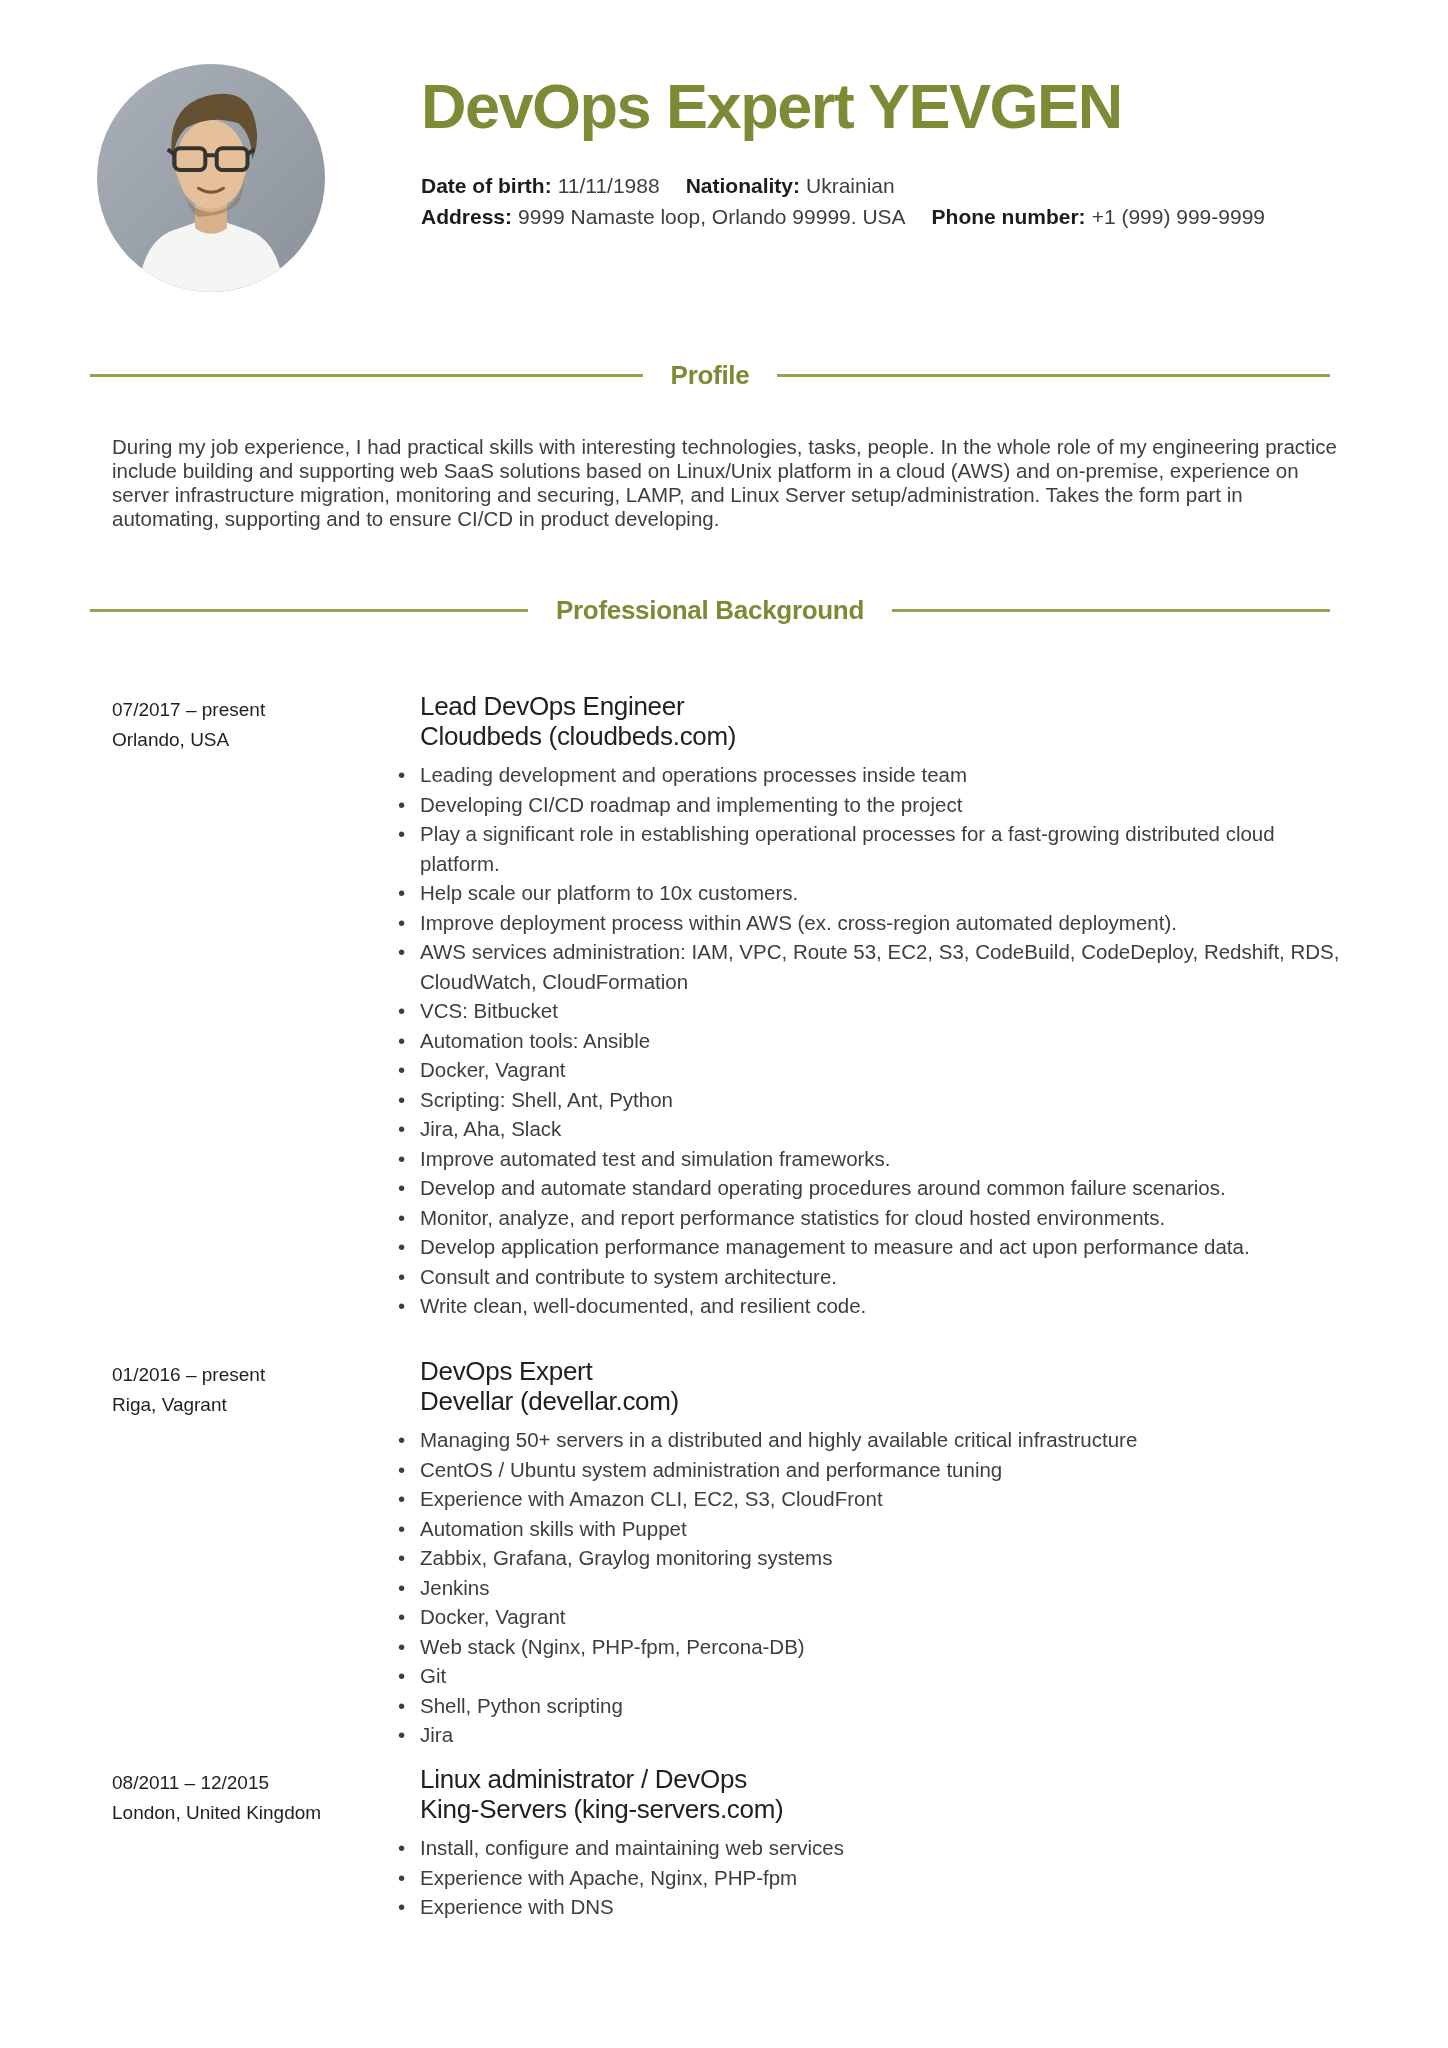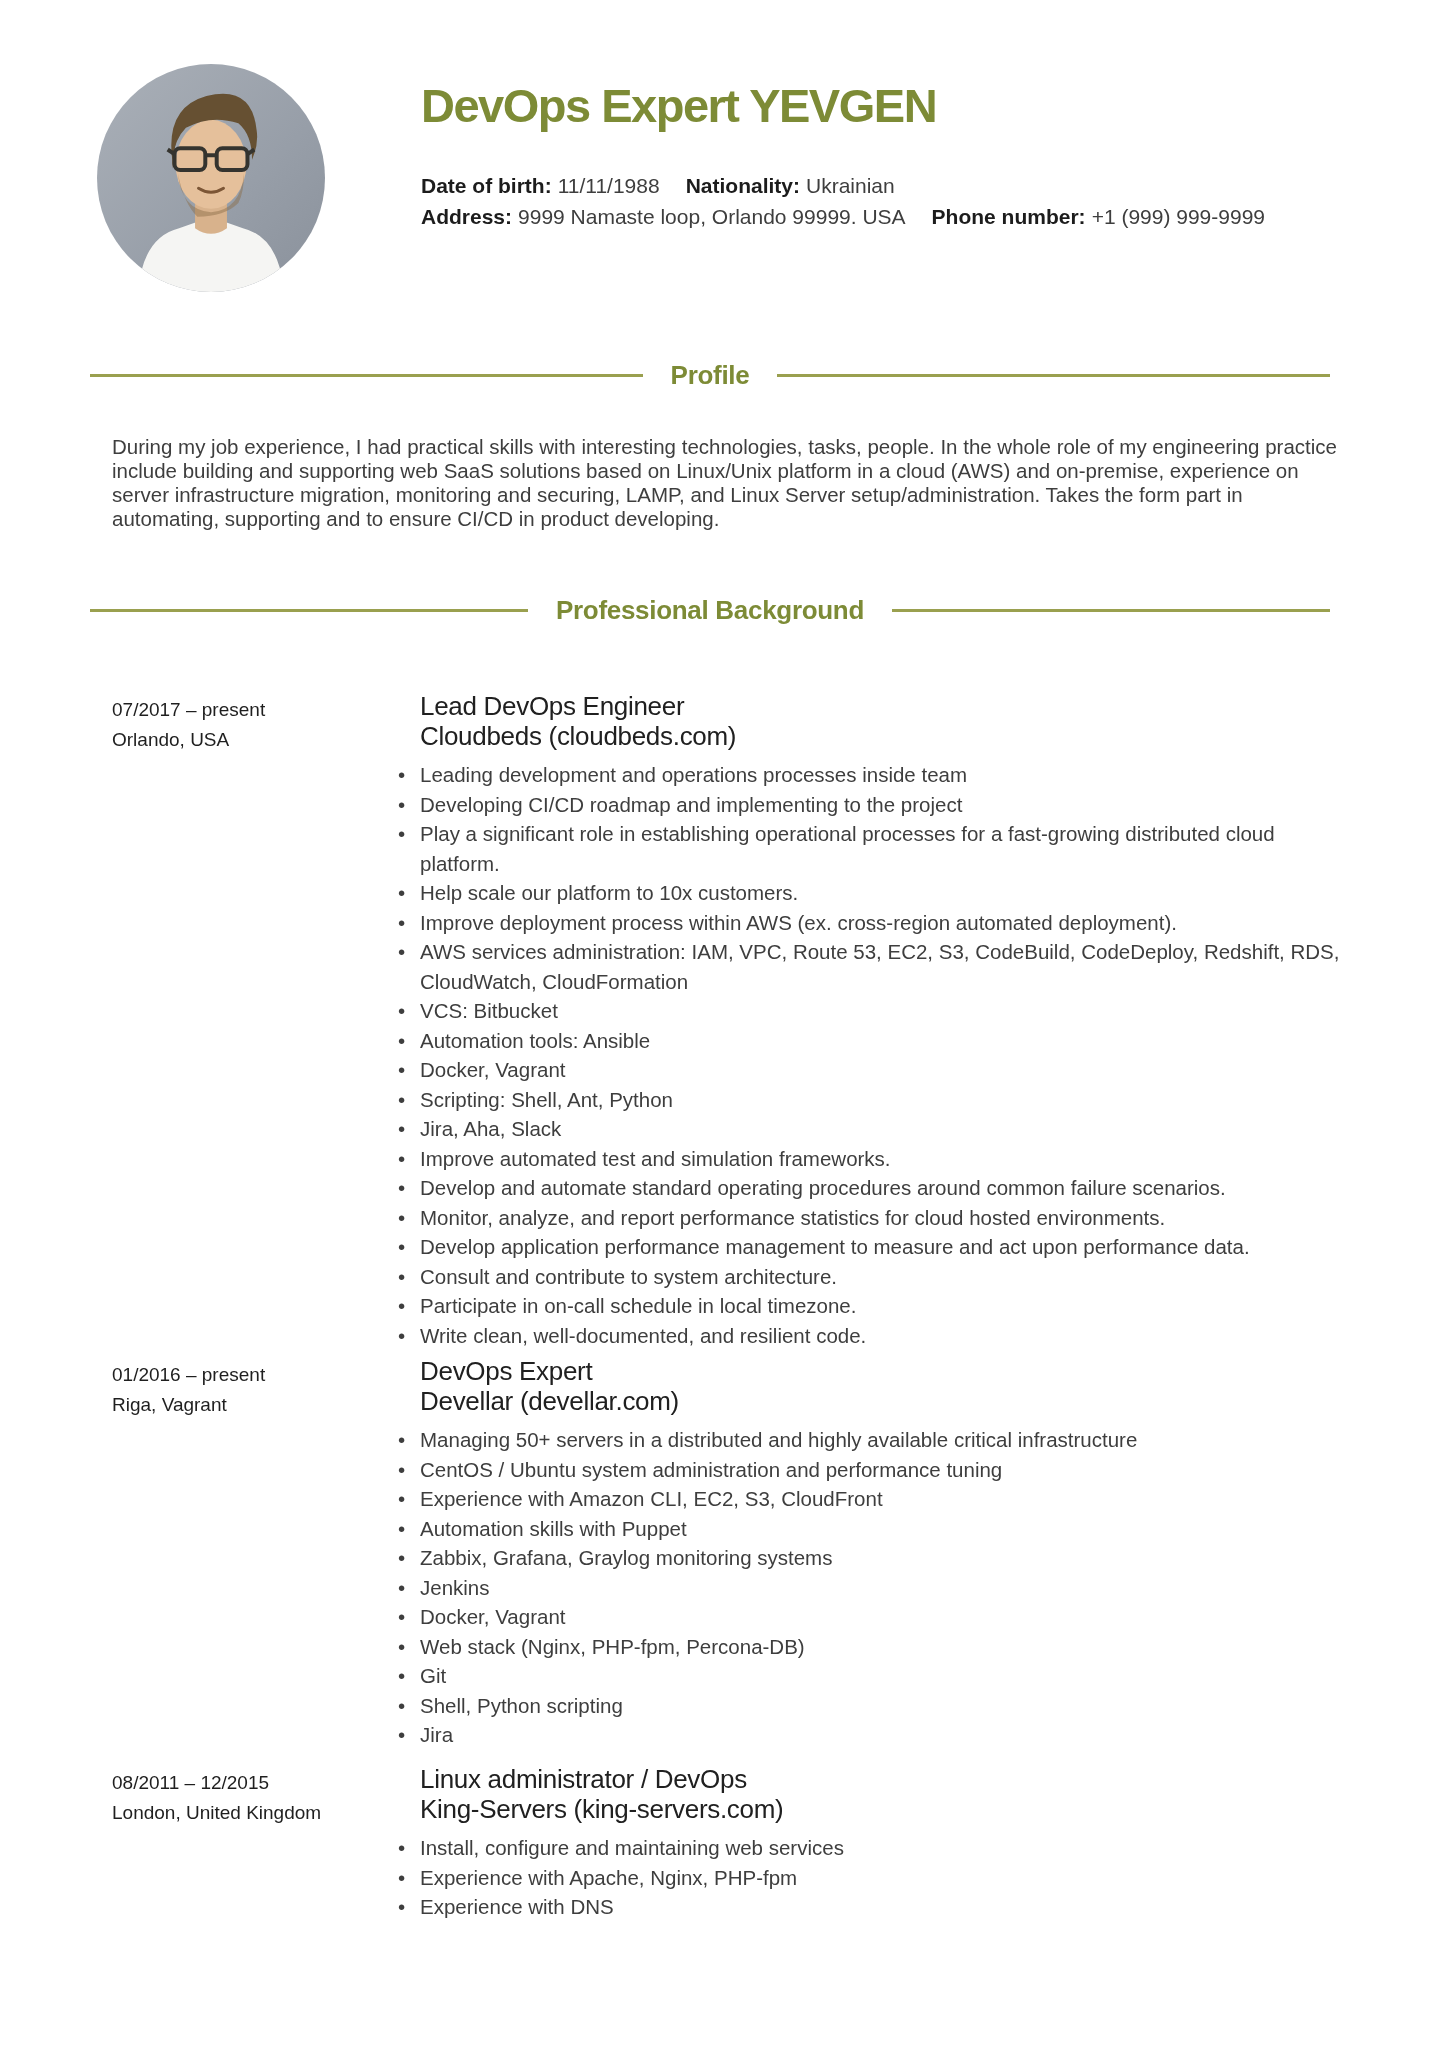--- a/index.html
+++ b/index.html
@@ -12,21 +12,21 @@
     overflow:hidden;
   }
   
   .avatar{
     position:absolute;left:97px;top:64px;width:228px;height:228px;
     border-radius:50%;overflow:hidden;
   }
   .avatar svg{display:block;width:100%;height:100%;}
   .header-text{position:absolute;left:421px;top:78px;width:930px;}
   .name{
-    margin:0;font-size:47px;font-weight:bold;line-height:56px;
+    margin:0;font-size:63px;font-weight:bold;line-height:56px;
     letter-spacing:-1.5px;color:var(--accent,#7d8b36);
   }
   .info{margin-top:36px;font-size:21px;line-height:31px;color:#3e3e3e;}
   .info .pair{margin-right:26px;white-space:nowrap;}
   .info .lbl{font-weight:bold;color:#1c1c1c;margin-right:6px;}
   
   .section-header{
     position:absolute;left:90px;width:1240px;
     display:flex;align-items:center;gap:28px;
     font-size:26px;font-weight:bold;color:var(--accent,#7d8b36);
@@ -143,21 +143,20 @@
         <li>VCS: Bitbucket</li>
         <li>Automation tools: Ansible</li>
         <li>Docker, Vagrant</li>
         <li>Scripting: Shell, Ant, Python</li>
         <li>Jira, Aha, Slack</li>
         <li>Improve automated test and simulation frameworks.</li>
         <li>Develop and automate standard operating procedures around common failure scenarios.</li>
         <li>Monitor, analyze, and report performance statistics for cloud hosted environments.</li>
         <li>Develop application performance management to measure and act upon performance data.</li>
         <li>Consult and contribute to system architecture.</li>
-        <li>Participate in on-call schedule in local timezone.</li>
         <li>Write clean, well-documented, and resilient code.</li>
       </ul>
     </div>
   </div>
 
   <div class="job job--2">
     <div class="job-meta">
       <div>01/2016 – present</div>
       <div>Riga, Vagrant</div>
     </div>

